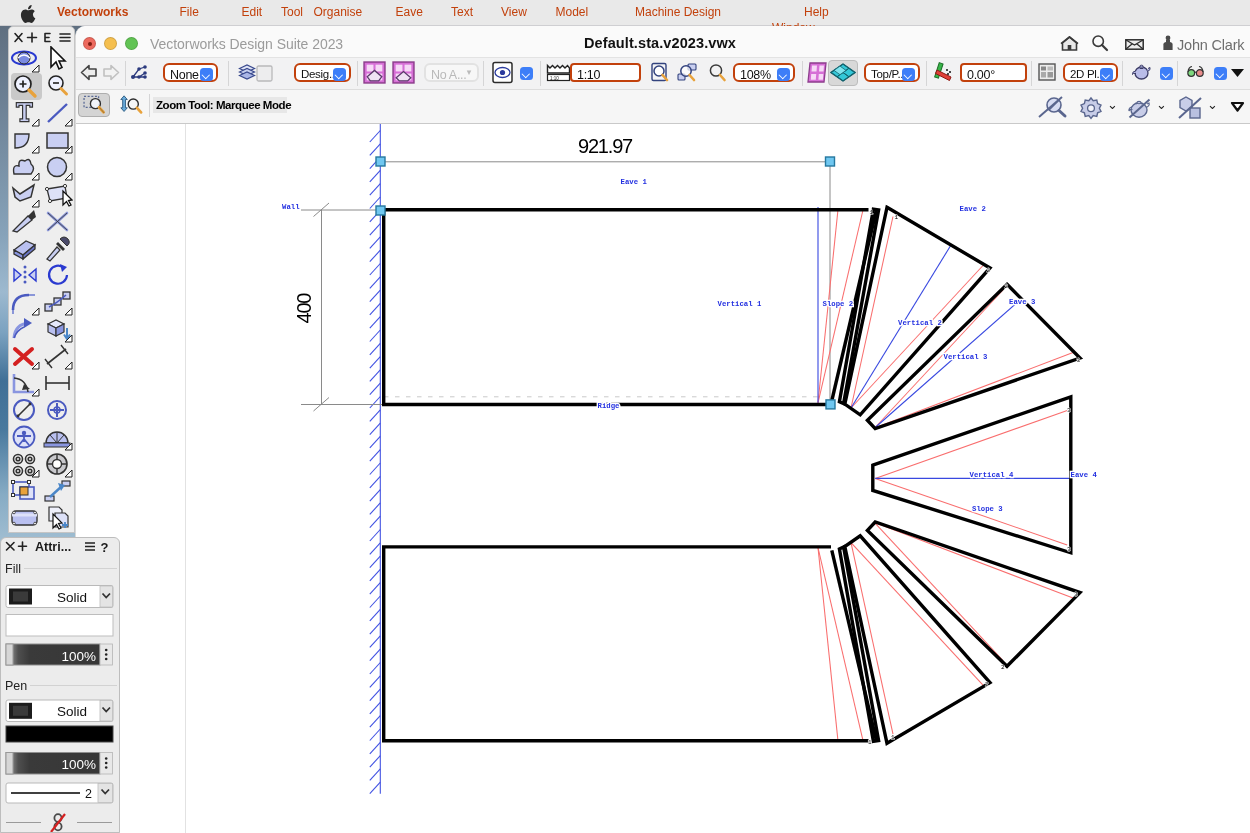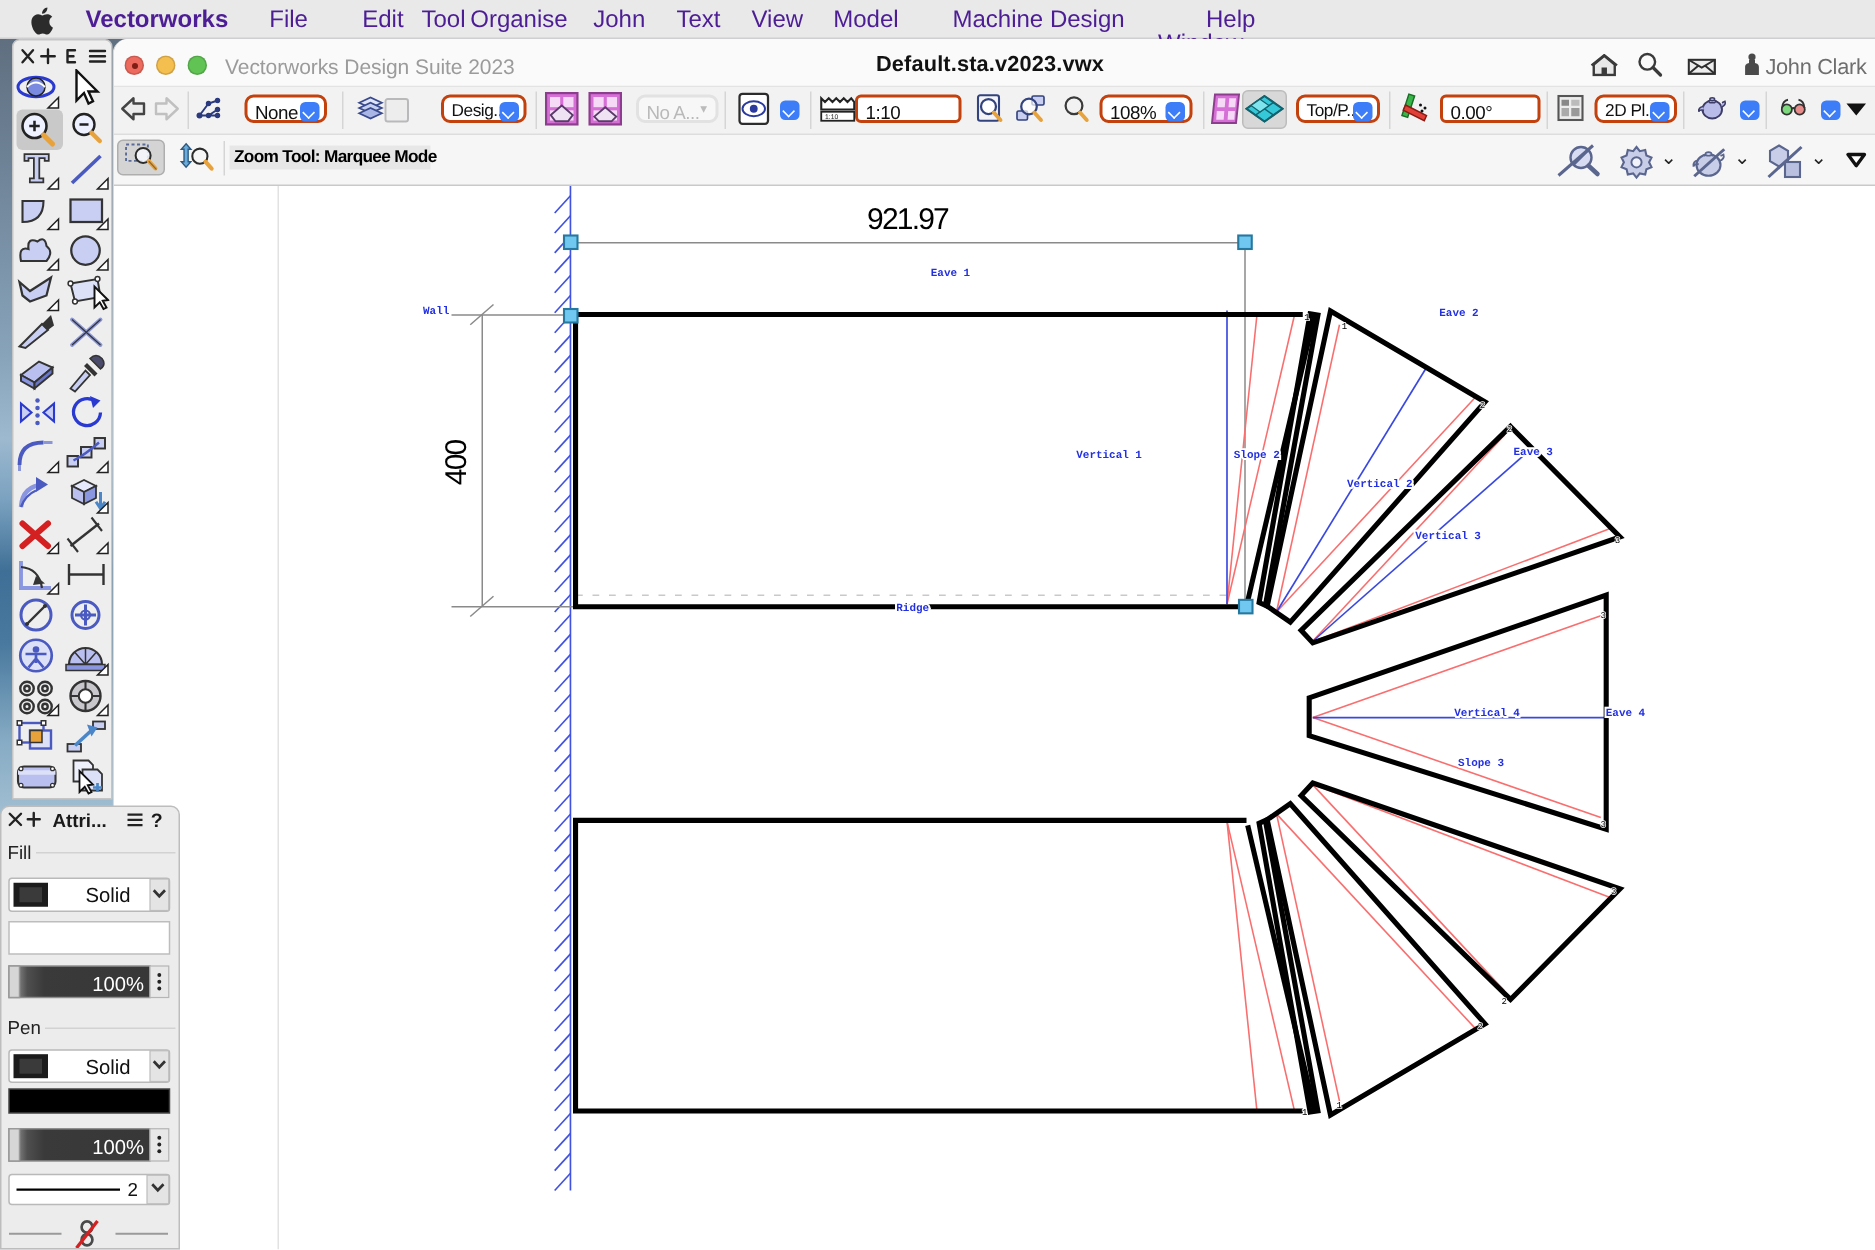--- a/index.html
+++ b/index.html
@@ -1,18 +1,18 @@
 <!DOCTYPE html>
 <html><head><meta charset="utf-8">
 <style>
 *{margin:0;padding:0;box-sizing:border-box}
 html,body{width:1250px;height:833px;overflow:hidden;font-family:"Liberation Sans",sans-serif;background:#fff}
 .abs{position:absolute}
 #menubar{position:absolute;left:0;top:0;width:1250px;height:26px;background:#e9e9e9;border-bottom:1px solid #cfcfd2}
-#menubar span{position:absolute;top:5px;font-size:16px;color:#4c1d95;white-space:pre}
+#menubar span{position:absolute;top:5px;font-size:12px;color:#c2410c;white-space:pre}
 #desktop{position:absolute;left:0;top:26px;width:120px;height:807px;
  background:linear-gradient(180deg,#5f6f80 0%,#6e8296 10%,#87a3ba 26%,#9db9cf 33%,#7ba2c0 38%,#3f6f96 44%,#49799e 50%,#86abc4 58%,#b3cbdb 68%,#c9d9e4 80%,#d5e2ea 100%)}
 #win{position:absolute;left:75px;top:26px;width:1175px;height:723px;background:#fff;border-radius:10px 0 0 0;border-left:1px solid #d9d9d9}
 #titlebar{position:absolute;left:0;top:0;width:100%;height:32px;background:#fafafa;border-radius:10px 0 0 0;border-bottom:1px solid #e3e3e3}
 #toolbar{position:absolute;left:0;top:32px;width:100%;height:32px;background:#f2f2f3;border-bottom:1px solid #ddd}
 #modebar{position:absolute;left:0;top:64px;width:100%;height:34px;background:#f6f6f6;border-bottom:1px solid #c9c9c9}
 .light{position:absolute;width:13px;height:13px;border-radius:50%}
 .pill{position:absolute;height:19px;background:#fff;border:2px solid #c2410c;border-radius:6px;font-size:12.5px;color:#111;letter-spacing:-0.3px}
 .pill .lbl{position:absolute;left:5px;top:2.5px}
 .bluechev{position:absolute;width:13px;height:13px;background:#3d7ef8;border-radius:3.5px}
@@ -23,21 +23,21 @@
 
 <div id="menubar">
 <svg class="abs" style="left:20px;top:3.5px" width="18" height="20" viewBox="0 0 18 20">
       <path fill="#2b2b2b" d="M12.9 10.6c0-2.2 1.8-3.3 1.9-3.4-1-1.5-2.6-1.7-3.2-1.7-1.4-.1-2.7.8-3.3.8-.7 0-1.8-.8-2.9-.8-1.5 0-2.9.9-3.7 2.2-1.6 2.7-.4 6.8 1.1 9 .7 1.1 1.6 2.3 2.8 2.3 1.1 0 1.5-.7 2.9-.7 1.4 0 1.7.7 2.9.7 1.2 0 2-1.1 2.7-2.2.9-1.2 1.2-2.5 1.2-2.5s-2.3-.9-2.4-3.7zM10.7 3.9c.6-.8 1-1.8.9-2.9-.9 0-2 .6-2.6 1.4-.6.7-1.1 1.8-.9 2.8 1 .1 2-.5 2.6-1.3z"></path>
     </svg>
 <span style="left:57px;font-weight:bold;">Vectorworks</span>
 <span style="left:169.5px;padding-left:10px;">File</span>
 <span style="left:215.5px;padding-left:26px;">Edit</span>
 <span style="left:281px;text-align:center;">Tool</span>
 <span style="left:313.5px;">Organise</span>
-<span style="left:395.5px;">John</span>
+<span style="left:395.5px;">Eave</span>
 <span style="left:451px;">Text</span>
 <span style="left:501px;">View</span>
 <span style="left:555.5px;">Model</span>
 <span style="left:635px;">Machine Design</span>
 <span style="left:772px;margin-top:16px;">Window</span>
 <span style="left:804px;">Help</span>
 </div>
 <div id="desktop"></div>
 <div id="win">
 <div id="titlebar">

